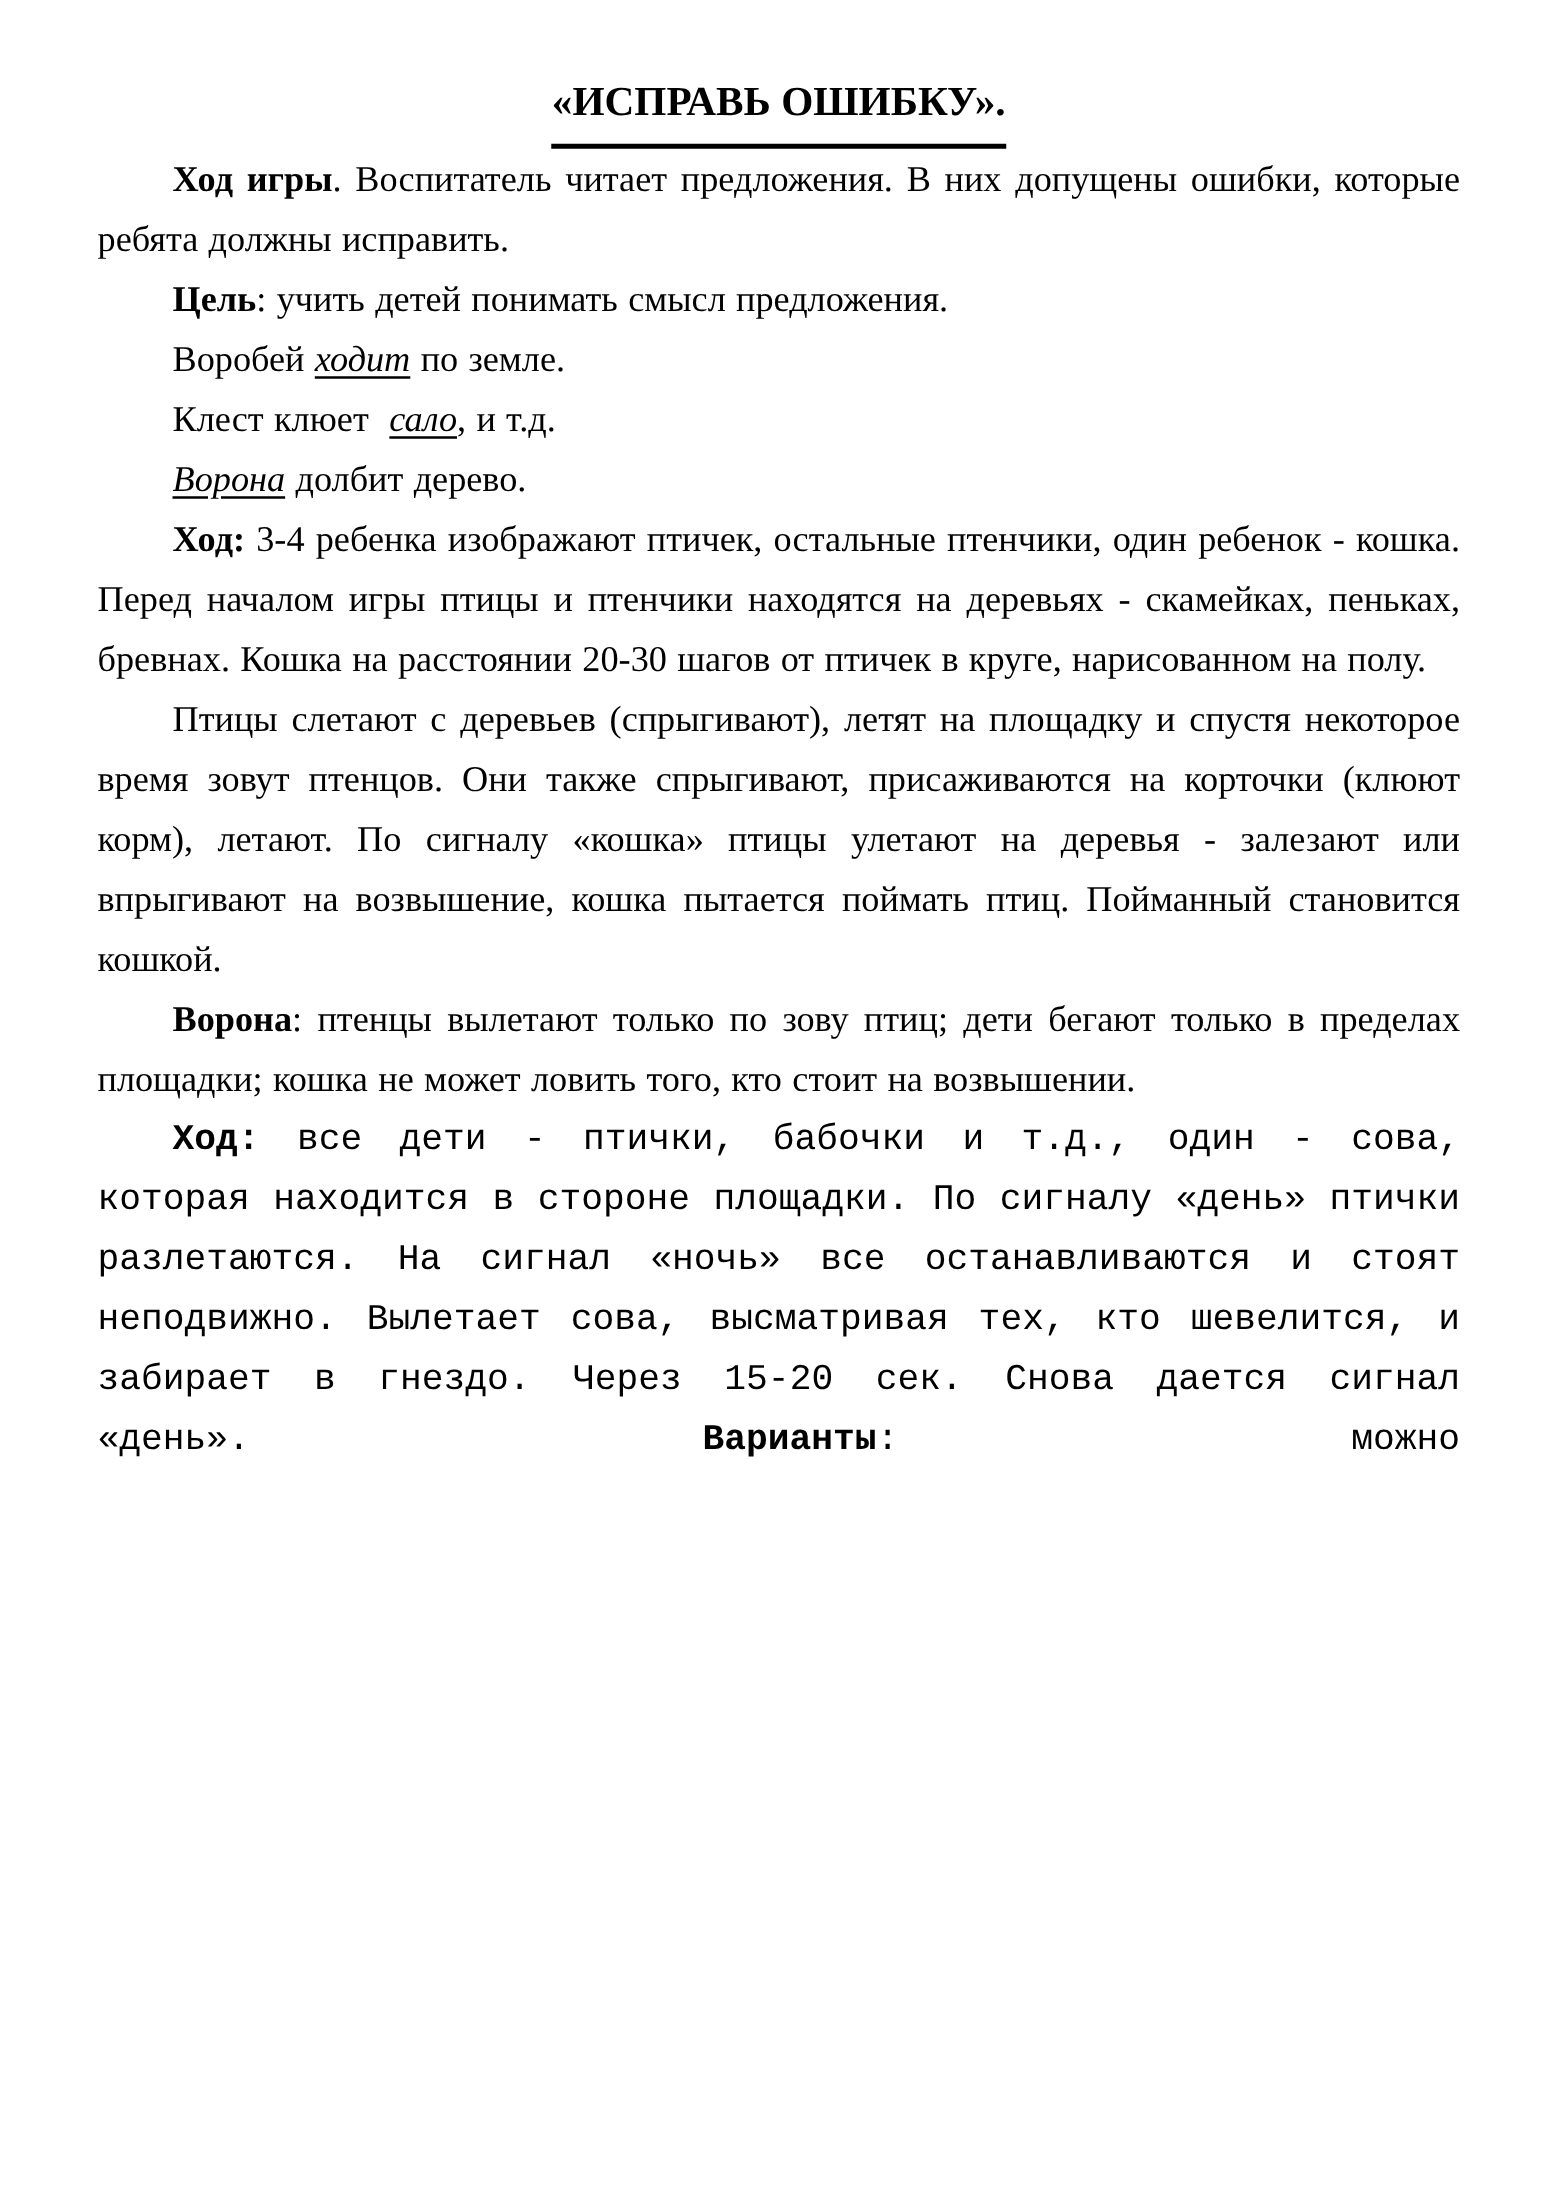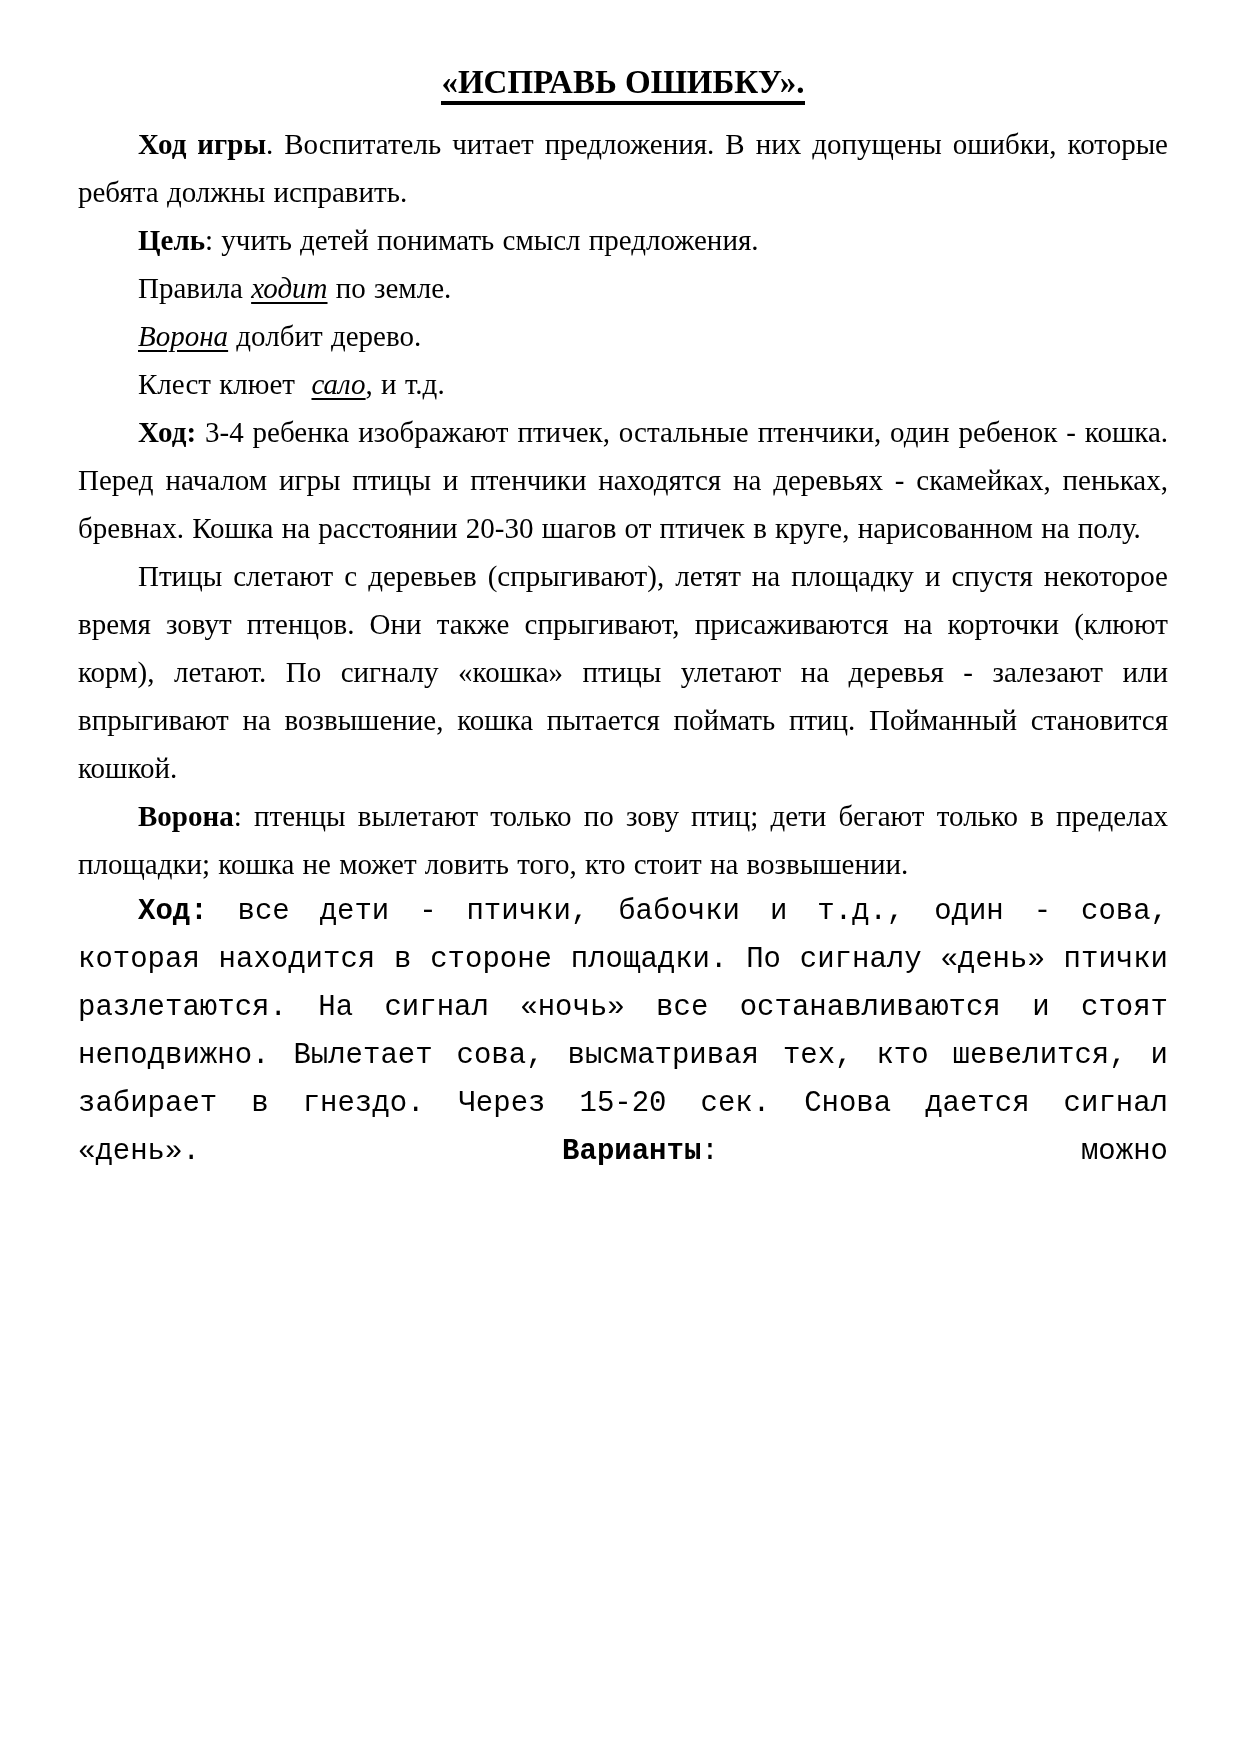--- a/index.html
+++ b/index.html
@@ -23,21 +23,21 @@
     font-size: 33px;
     font-weight: bold;
     line-height: 44px;
     margin: 74px 0 16px 0;
   }
   .section:first-child .section-title {
     margin-top: 0;
   }
   .title-text {
     border-bottom: 4px solid #000000;
-    padding-bottom: 1px;
+    padding-bottom: 15px;
   }
   .para {
     font-size: 29px;
     line-height: 48px;
     margin: 0;
     text-indent: 60px;
     text-align: justify;
     word-spacing: 1px;
   }
   .para .bold { font-weight: bold; }
@@ -46,23 +46,23 @@
 </style>
 </head>
 <body>
 
 <div class="page">
   <div id="doc-body">
       <section class="section">
         <h2 class="section-title"><span class="title-text">«ИСПРАВЬ ОШИБКУ».</span></h2>
         <p class="para"><span class="bold">Ход игры</span><span>. Воспитатель читает предложения. В них допущены ошибки, которые ребята должны исправить.</span></p>
         <p class="para"><span class="bold">Цель</span><span>: учить детей понимать смысл предложения.</span></p>
-        <p class="para"><span>Правила </span><span class="underline">ходит</span><span> по земле.</span></p>
+        <p class="para"><span>Воробей </span><span class="underline">ходит</span><span> по земле.</span></p>
+        <p class="para"><span>Клест клюет &nbsp;</span><span class="underline">сало</span><span>, и т.д.</span></p>
         <p class="para"><span class="underline">Ворона</span><span> долбит дерево.</span></p>
-        <p class="para"><span>Клест клюет &nbsp;</span><span class="underline">сало</span><span>, и т.д.</span></p>
       </section>
       <section class="section">
         <p class="para"><span class="bold">Ход:</span><span> 3-4 ребенка изображают птичек, остальные птенчики, один ребенок - кошка. Перед началом игры птицы и птенчики находятся на деревьях - скамейках, пеньках, бревнах. Кошка на расстоянии 20-30 шагов от птичек в круге, нарисованном на полу.</span></p>
         <p class="para"><span>Птицы слетают с деревьев (спрыгивают), летят на площадку и спустя некоторое время зовут птенцов. Они также спрыгивают, присаживаются на корточки (клюют корм), летают. По сигналу «кошка» птицы улетают на деревья - залезают или впрыгивают на возвышение, кошка пытается поймать птиц. Пойманный становится кошкой.</span></p>
         <p class="para"><span class="bold">Ворона</span><span>: птенцы вылетают только по зову птиц; дети бегают только в пределах площадки; кошка не может ловить того, кто стоит на возвышении.</span></p>
       </section>
       <section class="section">
         <p class="para justify-last"><span class="bold">Ход:</span><span> все дети - птички, бабочки и т.д., один - сова, которая находится в стороне площадки. По сигналу «день» птички разлетаются. На сигнал «ночь» все останавливаются и стоят неподвижно. Вылетает сова, высматривая тех, кто шевелится, и забирает в гнездо. Через 15-20 сек. Снова дается сигнал «день». </span><span class="bold">Варианты</span><span>: можно</span></p>
       </section>
     </div>

